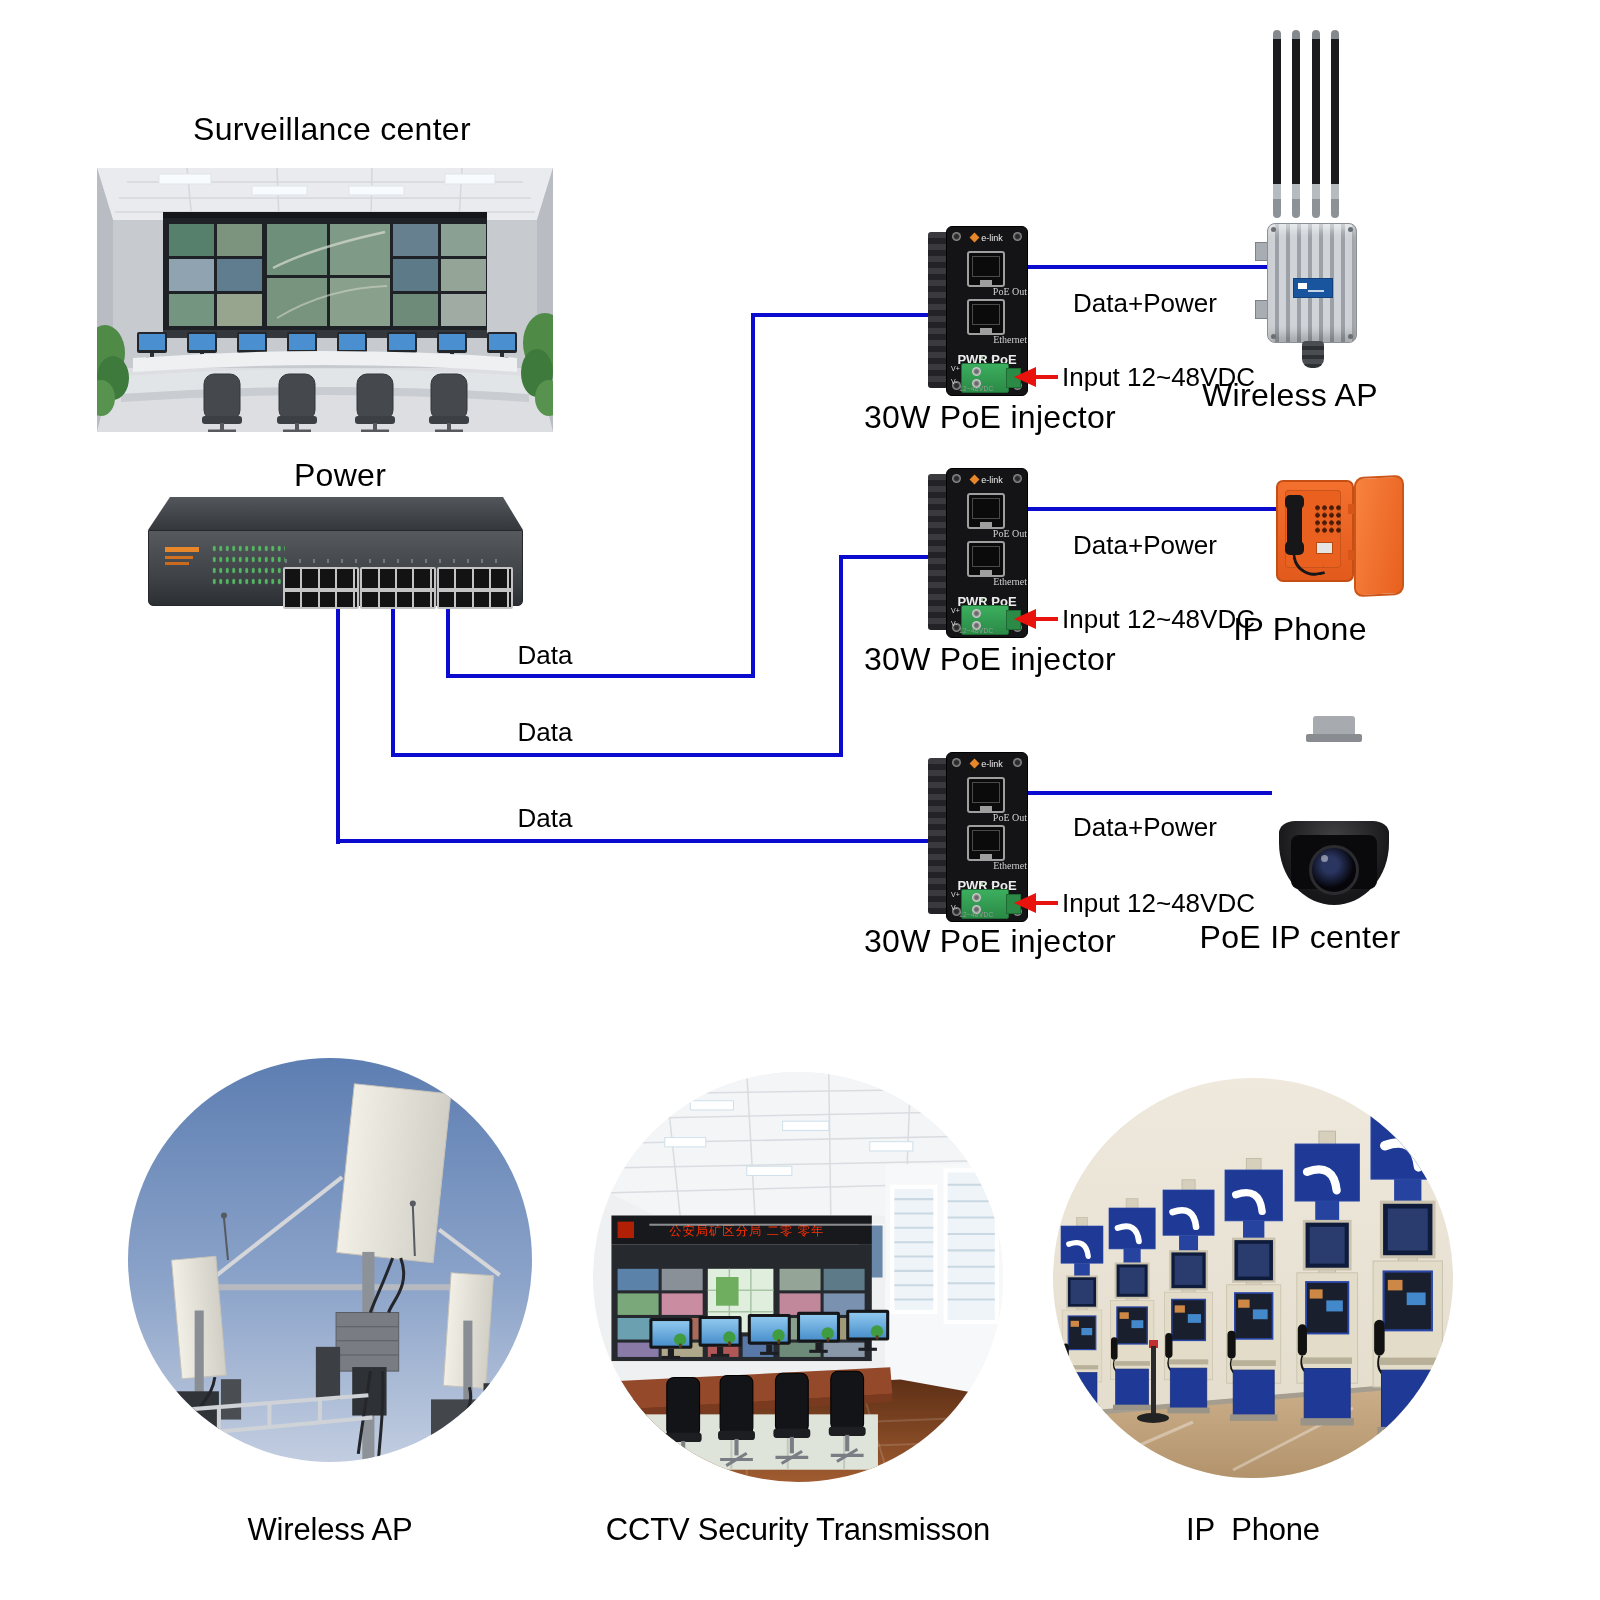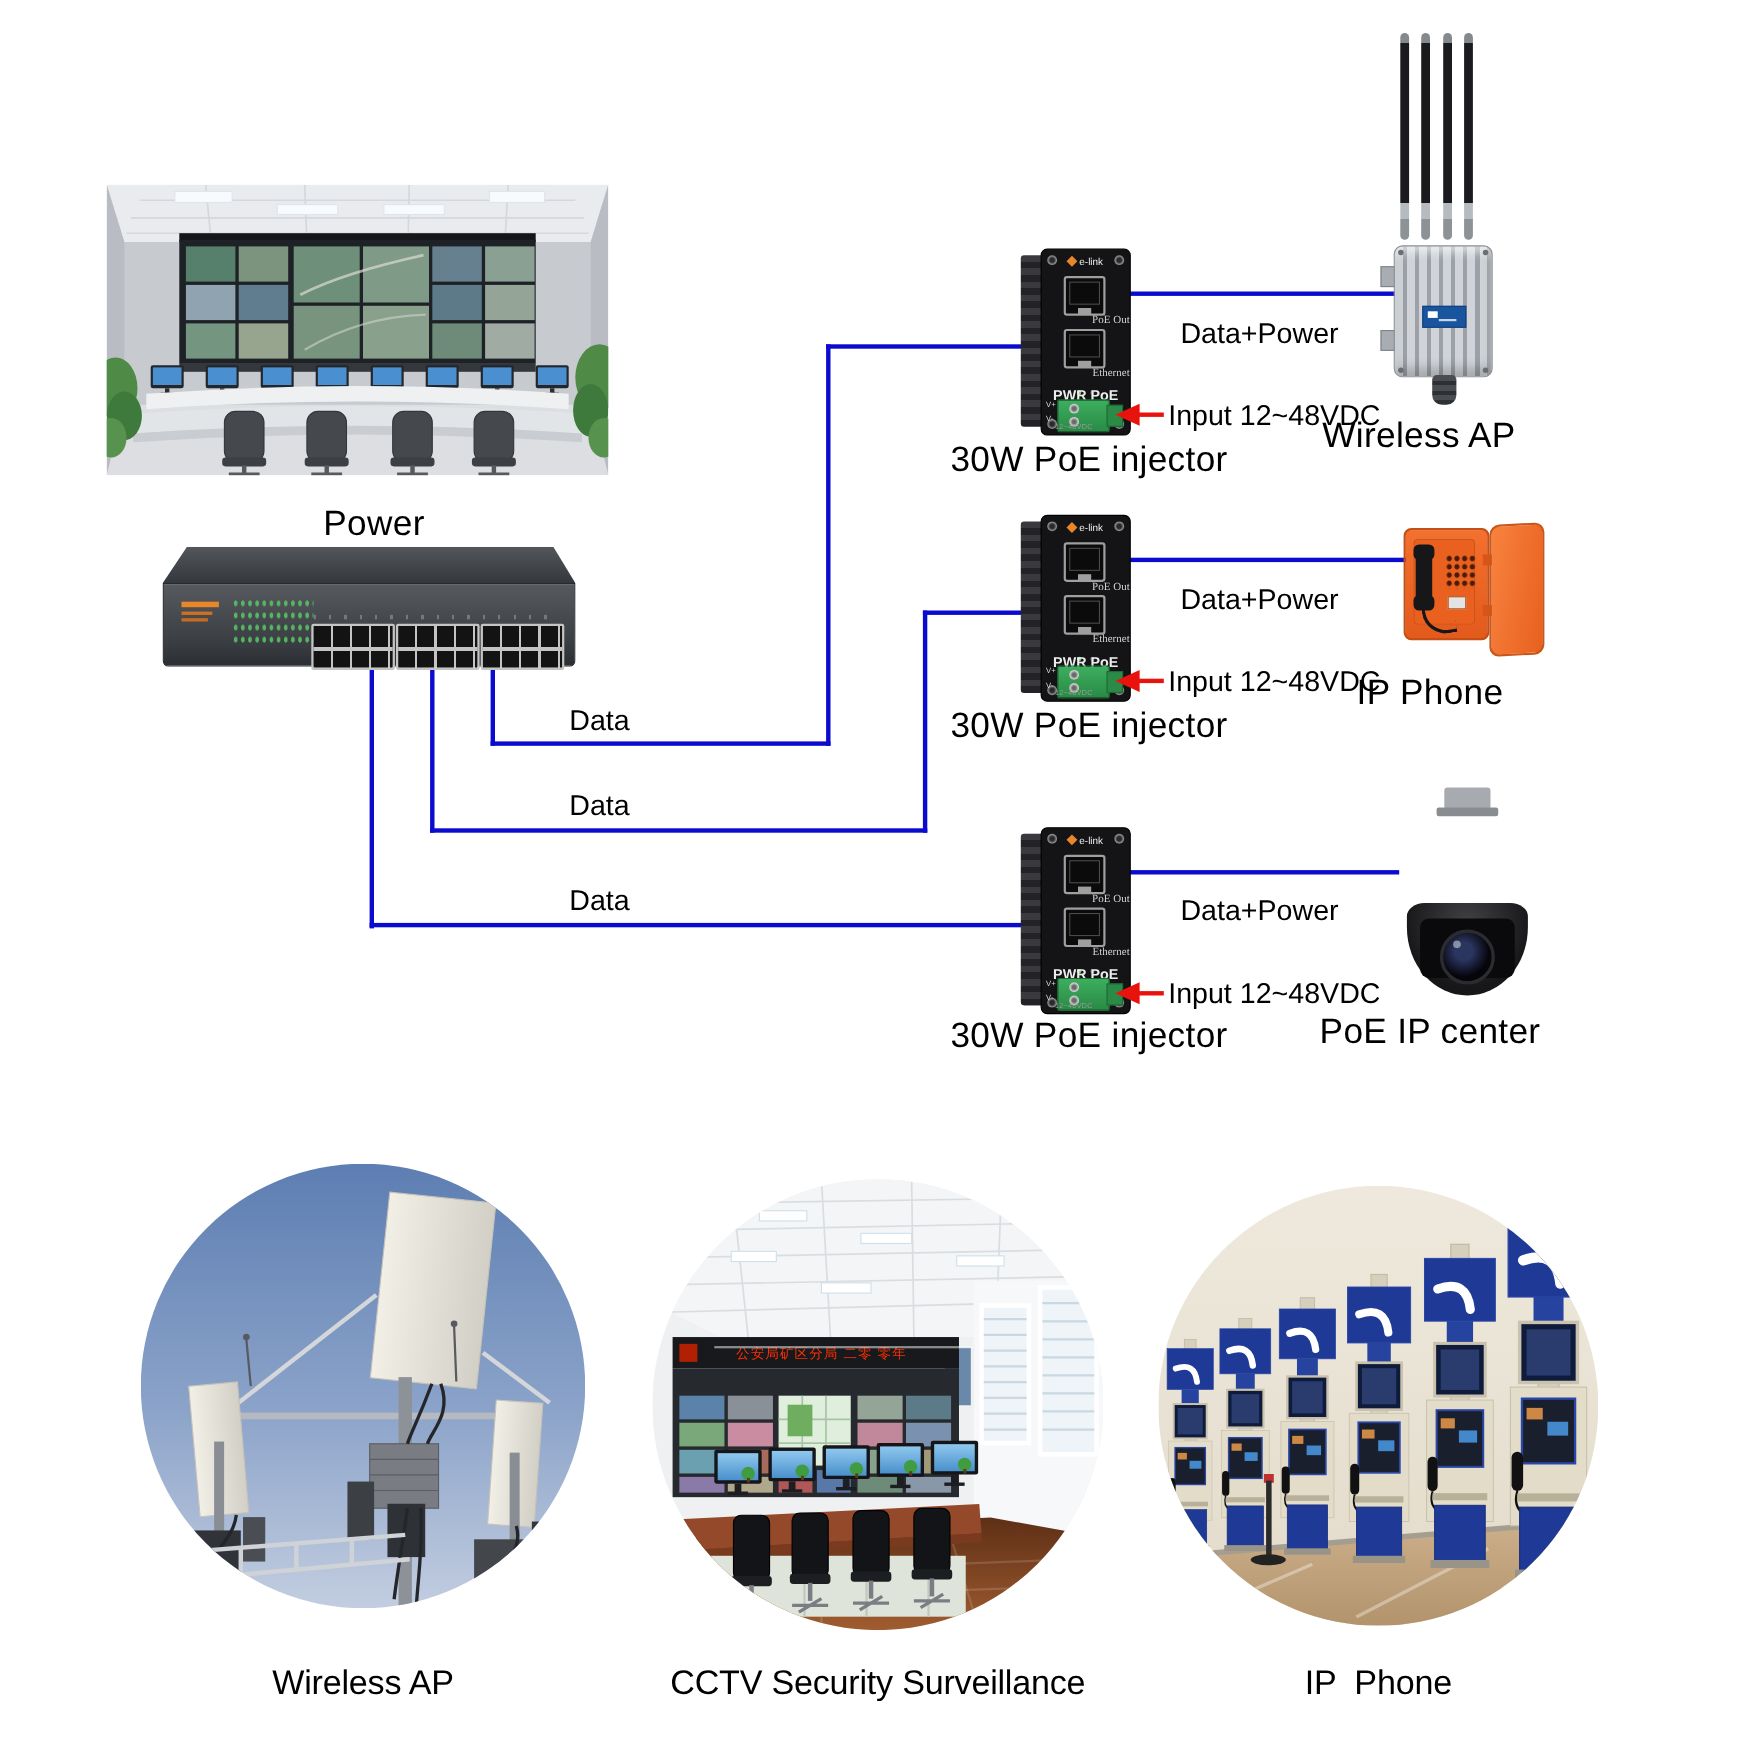--- a/index.html
+++ b/index.html
@@ -103,20 +103,21 @@
   .cam-lens::after{content:"";position:absolute;left:9px;top:7px;width:7px;height:7px;border-radius:50%;background:rgba(255,255,255,.45);}
   
   .circle{position:absolute;border-radius:50%;overflow:hidden;z-index:2;}
   .caption{position:absolute;font-size:31px;line-height:36px;color:#000;text-align:center;letter-spacing:-.2px;white-space:pre;z-index:6;}
 </style>
 </head>
 <body>
 
 <div id="canvas">
 
+  <div class="d-lbl" style="left:132px;top:112px;width:400px;">Surveillance center</div>
   <div class="d-lbl" style="left:240px;top:458px;width:200px;">Power</div>
 
   <svg class="scene" style="left:97px;top:168px;" width="456" height="264" viewBox="0 0 456 264">
     <rect width="456" height="264" fill="#c7cbd0"></rect>
     <polygon points="0,0 456,0 440,52 16,52" fill="#e9ebee"></polygon>
     <g stroke="#d4d7db" stroke-width="1.5">
       <line x1="30" y1="14" x2="426" y2="14"></line>
         <line x1="22" y1="30" x2="434" y2="30"></line>
         <line x1="18" y1="44" x2="438" y2="44"></line>
       <line x1="90" y1="0" x2="95" y2="52"></line>
@@ -715,16 +716,16 @@
       </g>
       <g>
         <rect x="96" y="262" width="9" height="8" fill="#c03030"></rect>
         <rect x="98" y="268" width="5" height="70" fill="#2a2a2a"></rect>
         <ellipse cx="100" cy="340" rx="16" ry="5" fill="#222"></ellipse>
       </g>
     </svg>
   </div>
 
   <div class="caption" style="left:180px;top:1512px;width:300px;">Wireless AP</div>
-  <div class="caption" style="left:598px;top:1512px;width:400px;">CCTV Security Surveillance</div>
+  <div class="caption" style="left:598px;top:1512px;width:400px;">CCTV Security Transmisson</div>
   <div class="caption" style="left:1103px;top:1512px;width:300px;">IP  Phone</div>
 
 </div>
 
 </body></html>

